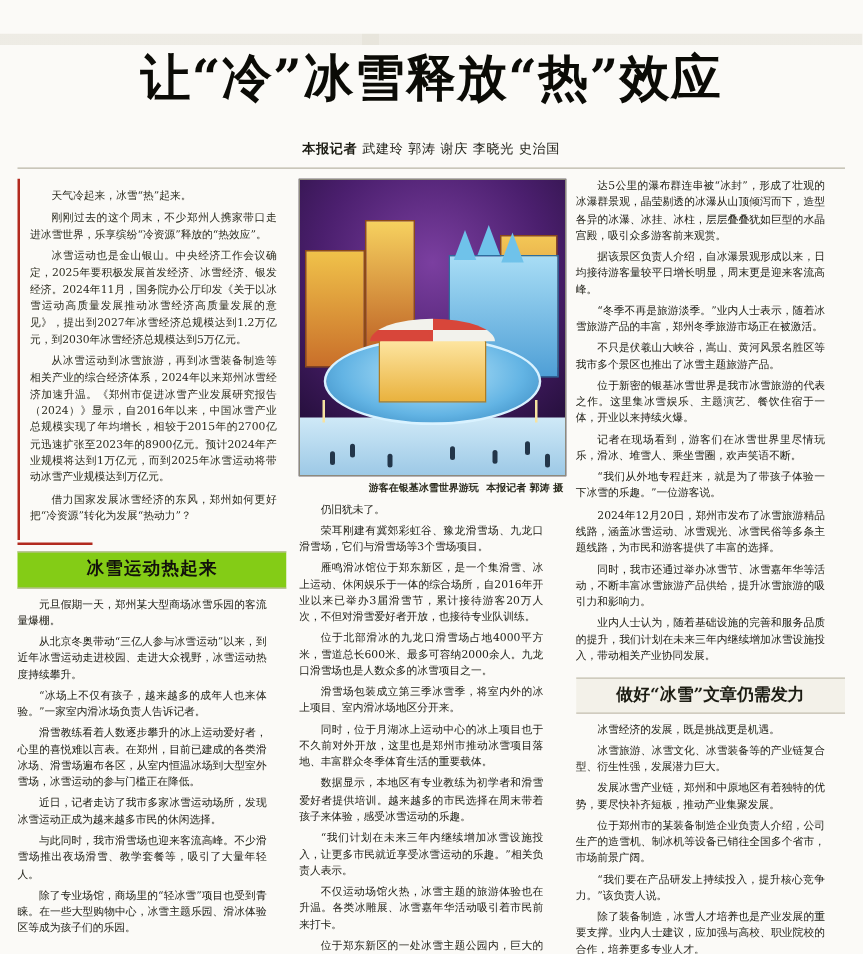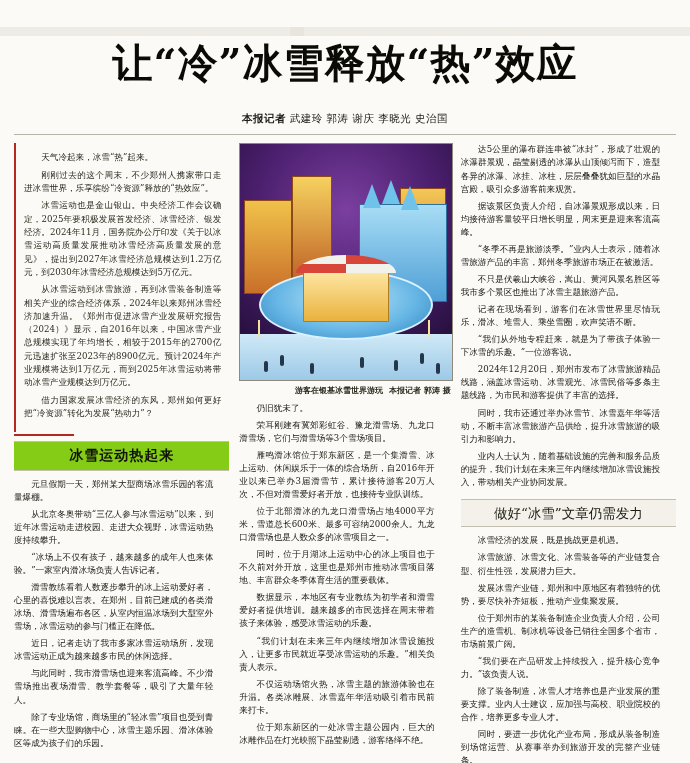--- a/index.html
+++ b/index.html
@@ -139,21 +139,21 @@
     background:conic-gradient(#d8463a 0 25%, #f2f2ec 0 50%, #d8463a 0 75%, #f2f2ec 0);
     border-radius:50% 50% 0 0/100% 100% 0 0;
   }
   .snowfloor{
     position:absolute;left:0;right:0;bottom:0;height:46px;
     background:linear-gradient(180deg,#cfe9f7,#9dc9e6);
   }
   .fig{position:absolute;bottom:8px;width:4px;height:11px;border-radius:2px;background:#23364a;}
   .lamp{position:absolute;bottom:42px;width:2px;height:18px;background:#f6e2a0;}
   .right-col-head{
-    text-align:center;font-weight:normal;font-size:13.5px;
+    text-align:center;font-weight:bold;font-size:13.5px;
     margin:10px 0 7px;
     font-family:"DejaVu Serif","Liberation Serif",serif;
     border-top:1px solid #c3bfb0;border-bottom:1px solid #c3bfb0;
     background:#f3f1e9;padding:3px 0;
   }
 </style>
 </head>
 <body>
 
 <div class="page">
@@ -220,33 +220,35 @@
         <div class="cap">
           <span>游客在银基冰雪世界游玩</span>
           <span class="credit">本报记者 郭涛 摄</span>
         </div>
       </div>
 
       <p>仍旧犹未了。</p>
       <p>荣耳刚建有冀郊彩虹谷、豫龙滑雪场、九龙口滑雪场，它们与滑雪场等3个雪场项目。</p>
       <p>雁鸣滑冰馆位于郑东新区，是一个集滑雪、冰上运动、休闲娱乐于一体的综合场所，自2016年开业以来已举办3届滑雪节，累计接待游客20万人次，不但对滑雪爱好者开放，也接待专业队训练。</p>
       <p>位于北部滑冰的九龙口滑雪场占地4000平方米，雪道总长600米、最多可容纳2000余人。九龙口滑雪场也是人数众多的冰雪项目之一。</p>
+      <p>滑雪场包装成立第三季冰雪季，将室内外的冰上项目、室内滑冰场地区分开来。</p>
       <p>同时，位于月湖冰上运动中心的冰上项目也于不久前对外开放，这里也是郑州市推动冰雪项目落地、丰富群众冬季体育生活的重要载体。</p>
       <p>数据显示，本地区有专业教练为初学者和滑雪爱好者提供培训。越来越多的市民选择在周末带着孩子来体验，感受冰雪运动的乐趣。</p>
       <p>“我们计划在未来三年内继续增加冰雪设施投入，让更多市民就近享受冰雪运动的乐趣。”相关负责人表示。</p>
       <p>不仅运动场馆火热，冰雪主题的旅游体验也在升温。各类冰雕展、冰雪嘉年华活动吸引着市民前来打卡。</p>
       <p>位于郑东新区的一处冰雪主题公园内，巨大的冰雕作品在灯光映照下晶莹剔透，游客络绎不绝。</p>
 
     </div>
 
     <div class="col right">
       <p>达5公里的瀑布群连串被“冰封”，形成了壮观的冰瀑群景观，晶莹剔透的冰瀑从山顶倾泻而下，造型各异的冰瀑、冰挂、冰柱，层层叠叠犹如巨型的水晶宫殿，吸引众多游客前来观赏。</p>
       <p>据该景区负责人介绍，自冰瀑景观形成以来，日均接待游客量较平日增长明显，周末更是迎来客流高峰。</p>
       <p>“冬季不再是旅游淡季。”业内人士表示，随着冰雪旅游产品的丰富，郑州冬季旅游市场正在被激活。</p>
       <p>不只是伏羲山大峡谷，嵩山、黄河风景名胜区等我市多个景区也推出了冰雪主题旅游产品。</p>
+      <p>位于新密的银基冰雪世界是我市冰雪旅游的代表之作。这里集冰雪娱乐、主题演艺、餐饮住宿于一体，开业以来持续火爆。</p>
       <p>记者在现场看到，游客们在冰雪世界里尽情玩乐，滑冰、堆雪人、乘坐雪圈，欢声笑语不断。</p>
       <p>“我们从外地专程赶来，就是为了带孩子体验一下冰雪的乐趣。”一位游客说。</p>
       <p>2024年12月20日，郑州市发布了冰雪旅游精品线路，涵盖冰雪运动、冰雪观光、冰雪民俗等多条主题线路，为市民和游客提供了丰富的选择。</p>
       <p>同时，我市还通过举办冰雪节、冰雪嘉年华等活动，不断丰富冰雪旅游产品供给，提升冰雪旅游的吸引力和影响力。</p>
       <p>业内人士认为，随着基础设施的完善和服务品质的提升，我们计划在未来三年内继续增加冰雪设施投入，带动相关产业协同发展。</p>
 
       <div class="right-col-head">做好“冰雪”文章仍需发力</div>
 
       <p>冰雪经济的发展，既是挑战更是机遇。</p>
       <p>冰雪旅游、冰雪文化、冰雪装备等的产业链复合型、衍生性强，发展潜力巨大。</p>

